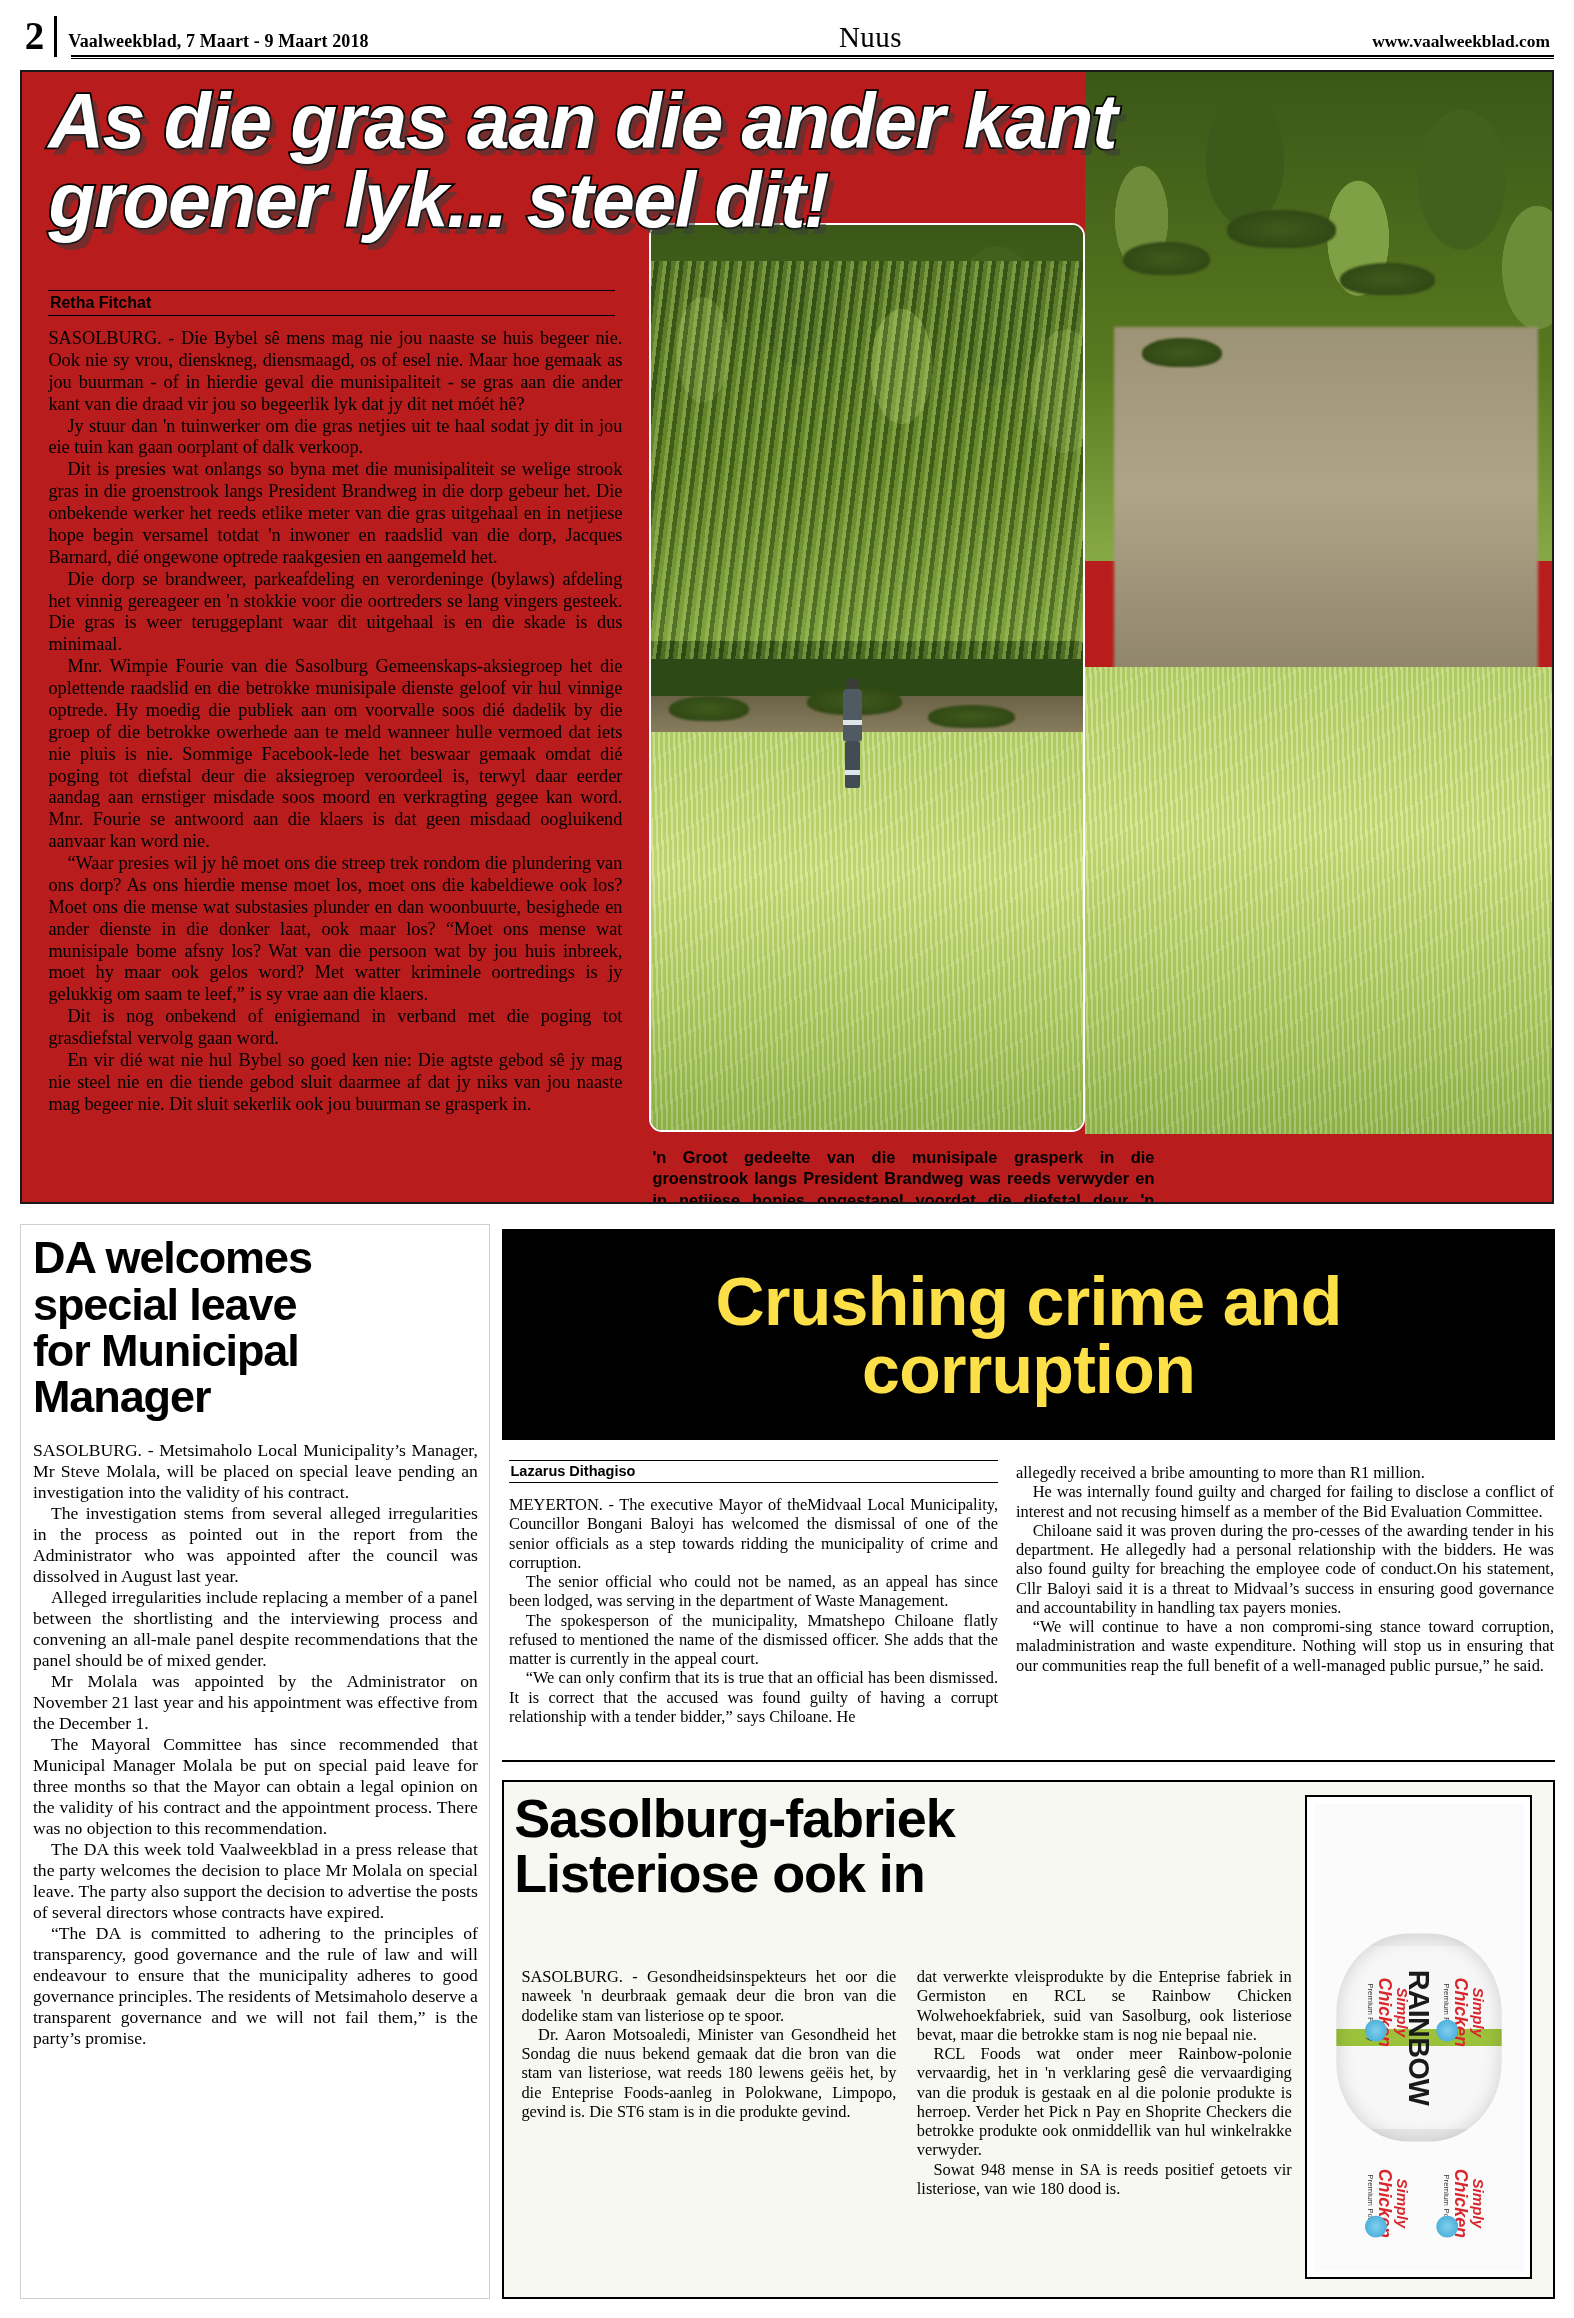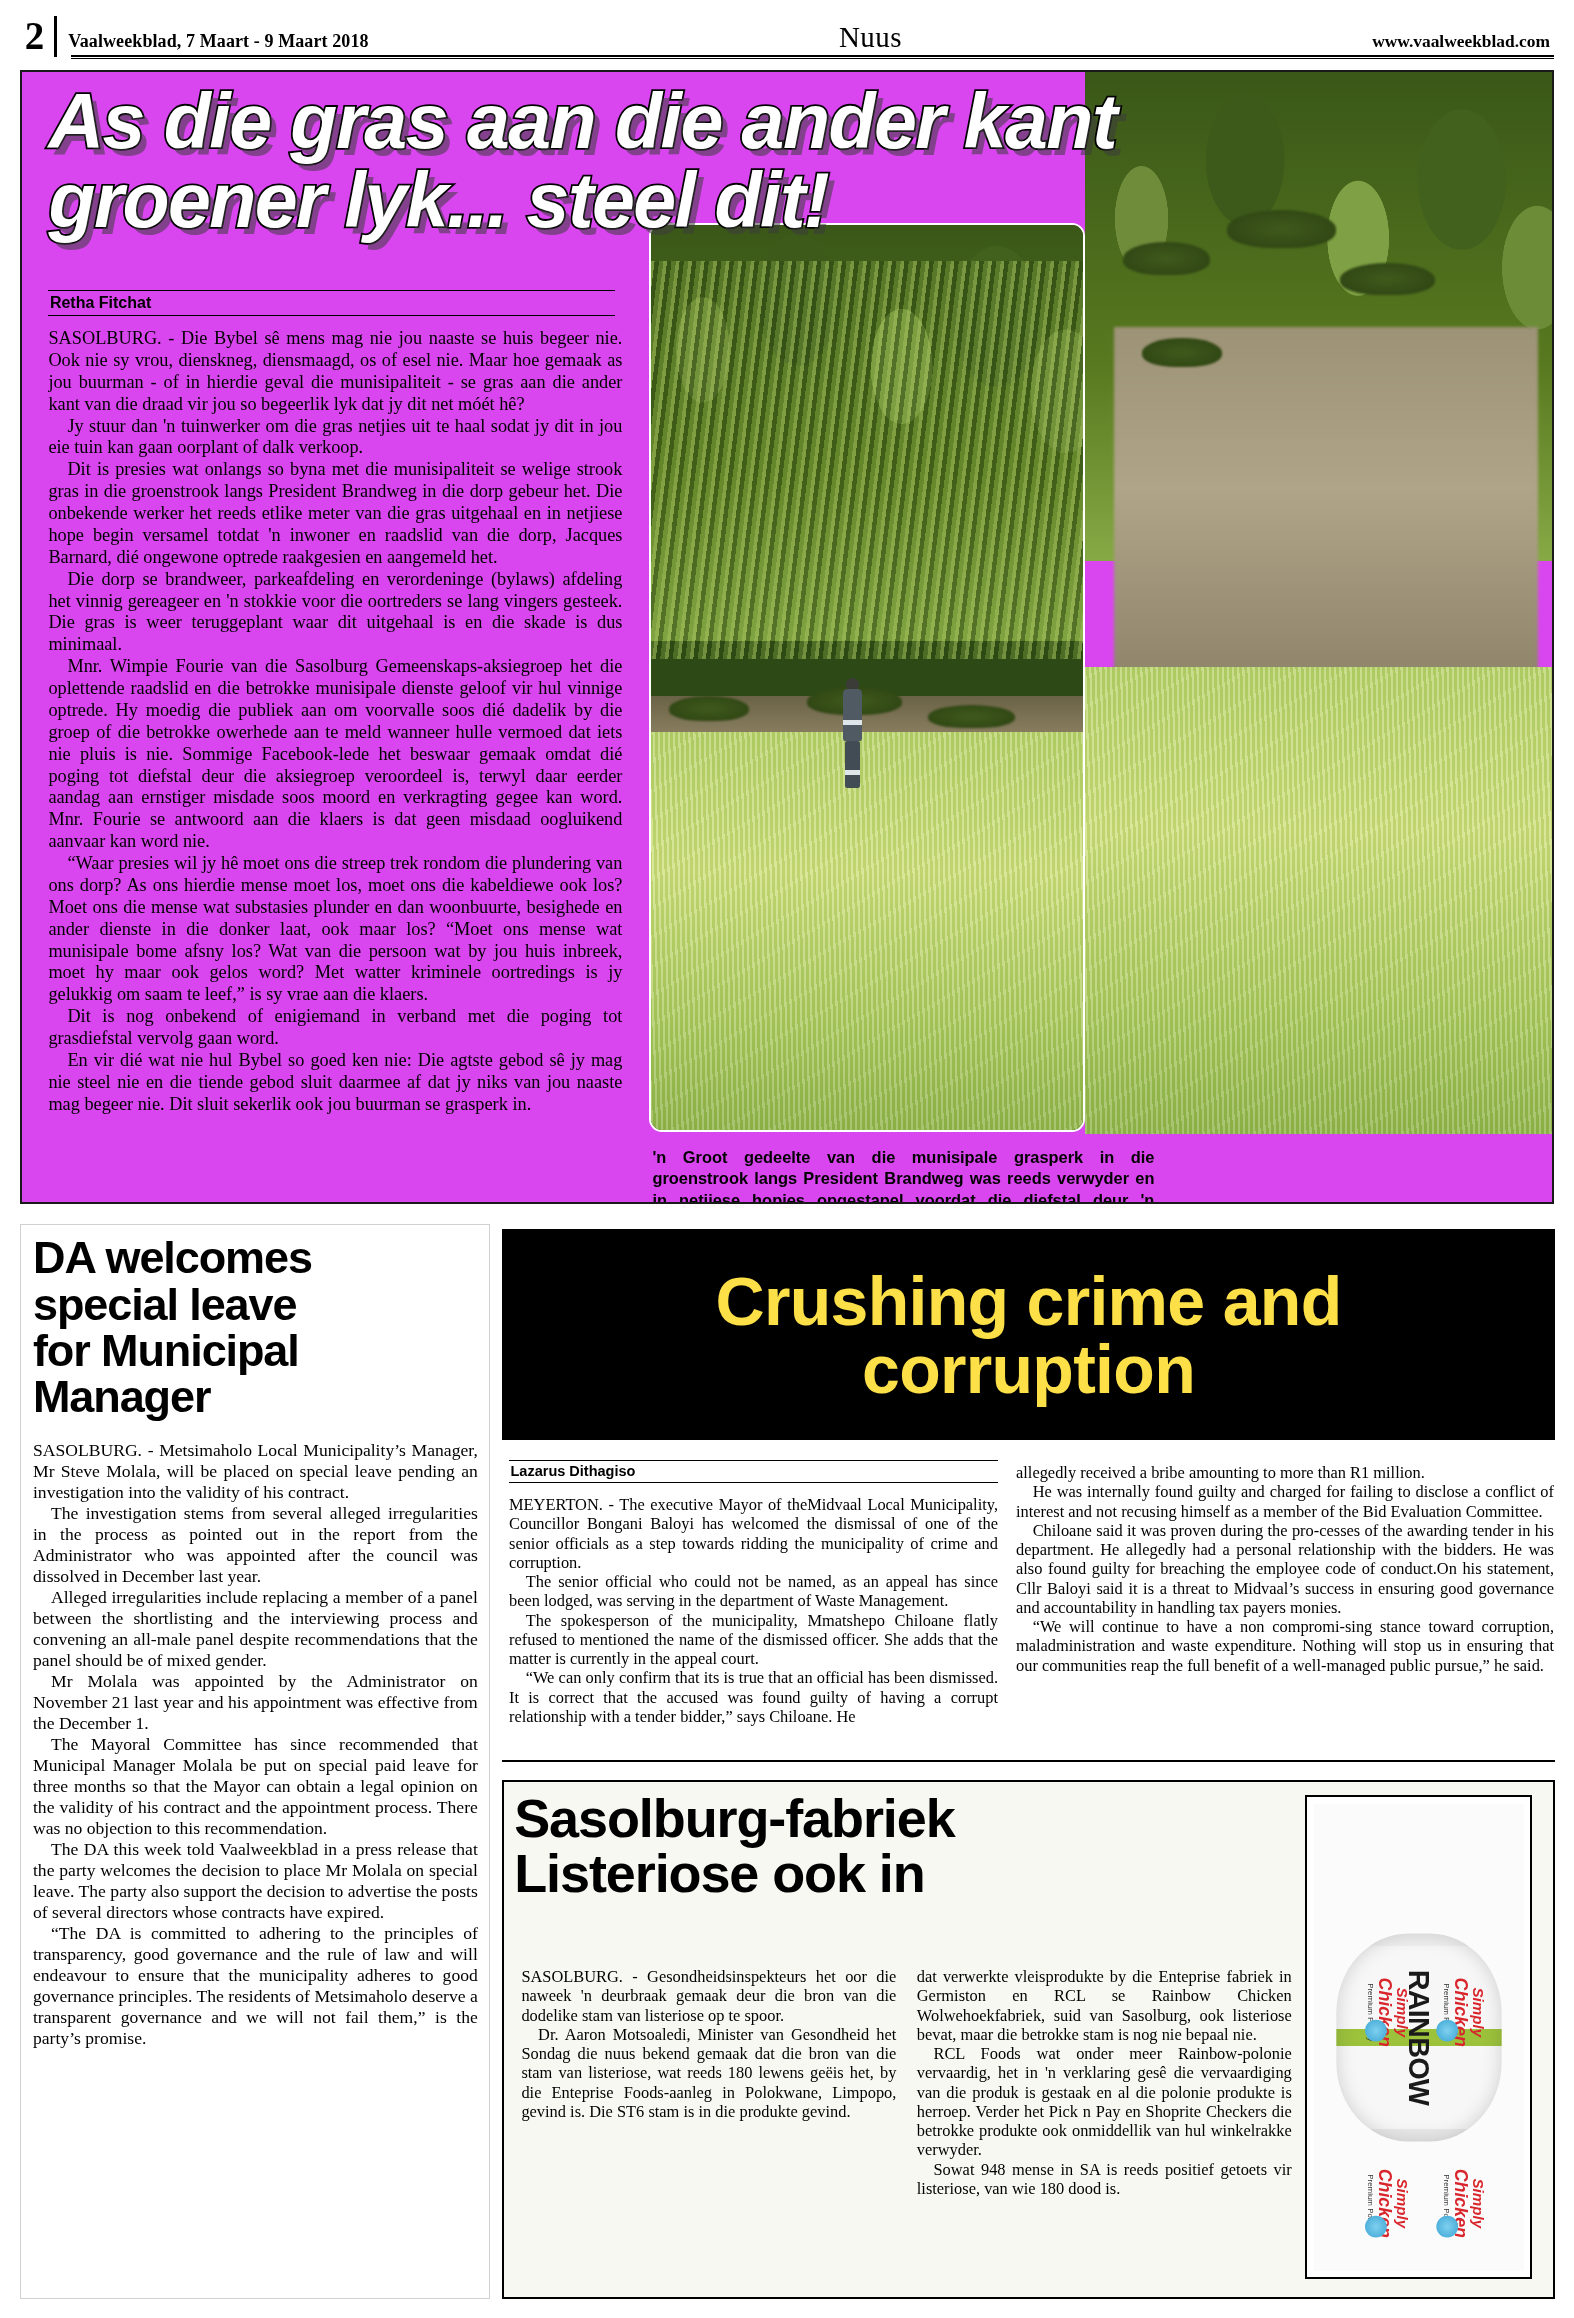--- a/index.html
+++ b/index.html
@@ -30,21 +30,21 @@
   .mh-section { font-size: 29px; font-family: "Liberation Serif", serif; letter-spacing: 0.4px; }
   .mh-url { font-size: 17.4px; font-weight: 700; font-family: "Liberation Serif", serif; }
   #masthead-rule {
     position: absolute; left: 71px; top: 55px; width: 1483px;
     border-top: 2.2px solid #000; border-bottom: 0.7px solid #000; height: 4.4px;
   }
 
   
   #lead-panel {
     position: absolute; left: 20.4px; top: 70px; width: 1534px; height: 1134px;
-    border: 2.2px solid #1a1a1a; background: #d946ef; overflow: hidden;
+    border: 2.2px solid #1a1a1a; background: #b91c1c; overflow: hidden;
   }
   #lead-headline {
     position: absolute; left: 26px; top: 10.2px; width: 1287px;
     font-family: "Liberation Sans", sans-serif;
     font-weight: 700; font-style: italic;
     font-size: 77px; line-height: 1.02; letter-spacing: -1.5px;
     color: #ffffff;
     -webkit-text-stroke: 3.6px #000;
     paint-order: stroke fill;
     text-shadow: 6.5px 6.5px 0 rgba(60,60,60,.55);
@@ -314,21 +314,21 @@
 
 <div id="da-panel">
   <h2 id="da-headline">
     <span>DA welcomes</span>
     <span>special leave</span>
     <span>for Municipal</span>
     <span>Manager</span>
   </h2>
   <div id="da-body">
     <p>SASOLBURG. - Metsimaholo Local Municipality’s Manager, Mr Steve Molala, will be placed on special leave pending an investigation into the validity of his contract.</p>
-    <p>The investigation stems from several alleged irregularities in the process as pointed out in the report from the Administrator who was appointed after the council was dissolved in December last year.</p>
+    <p>The investigation stems from several alleged irregularities in the process as pointed out in the report from the Administrator who was appointed after the council was dissolved in August last year.</p>
     <p>Alleged irregularities include replacing a member of a panel between the shortlisting and the interviewing process and convening an all-male panel despite recommendations that the panel should be of mixed gender.</p>
     <p>Mr Molala was appointed by the Administrator on November 21 last year and his appointment was effective from the December 1.</p>
     <p>The Mayoral Committee has since recommended that Municipal Manager Molala be put on special paid leave for three months so that the Mayor can obtain a legal opinion on the validity of his contract and the appointment process. There was no objection to this recommendation.</p>
     <p>The DA this week told Vaalweekblad in a press release that the party welcomes the decision to place Mr Molala on special leave. The party also support the decision to advertise the posts of several directors whose contracts have expired.</p>
     <p>“The DA is committed to adhering to the principles of transparency, good governance and the rule of law and will endeavour to ensure that the municipality adheres to good governance principles. The residents of Metsimaholo deserve a transparent governance and we will not fail them,” is the party’s promise.</p>
   </div>
 </div>
 
 <div id="crime-banner">
   <h1>

